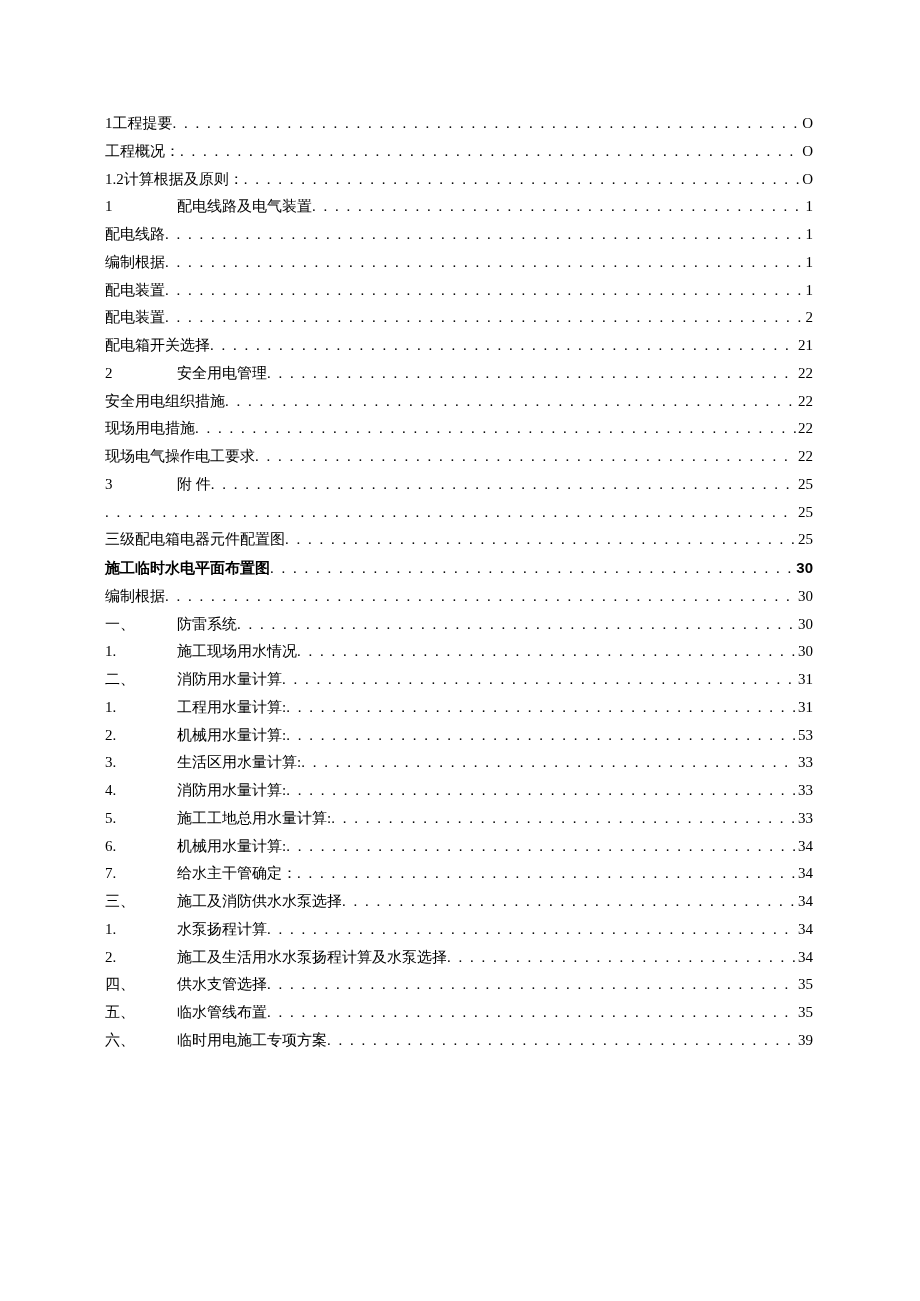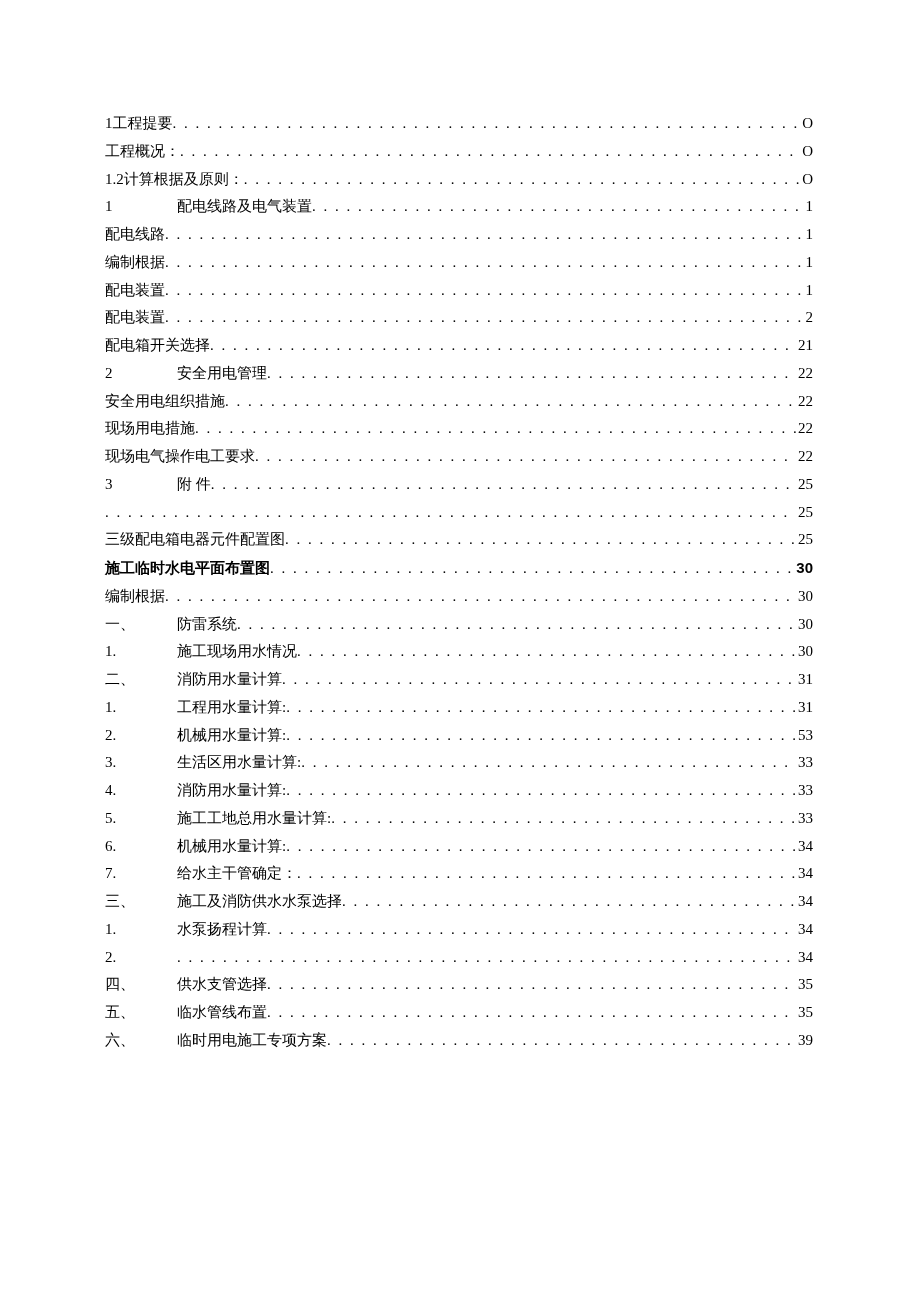--- a/index.html
+++ b/index.html
@@ -236,20 +236,21 @@
       <span class="toc-page">34</span>
     </div>
     <div class="toc-row">
       <span class="toc-num">1.</span>
       <span class="toc-title">水泵扬程计算</span>
       <span class="toc-leader"></span>
       <span class="toc-page">34</span>
     </div>
     <div class="toc-row">
       <span class="toc-num">2.</span>
+      <span class="toc-title">施工及生活用水水泵扬程计算及水泵选择</span>
       <span class="toc-leader"></span>
       <span class="toc-page">34</span>
     </div>
     <div class="toc-row">
       <span class="toc-num">四、</span>
       <span class="toc-title">供水支管选择</span>
       <span class="toc-leader"></span>
       <span class="toc-page">35</span>
     </div>
     <div class="toc-row">

